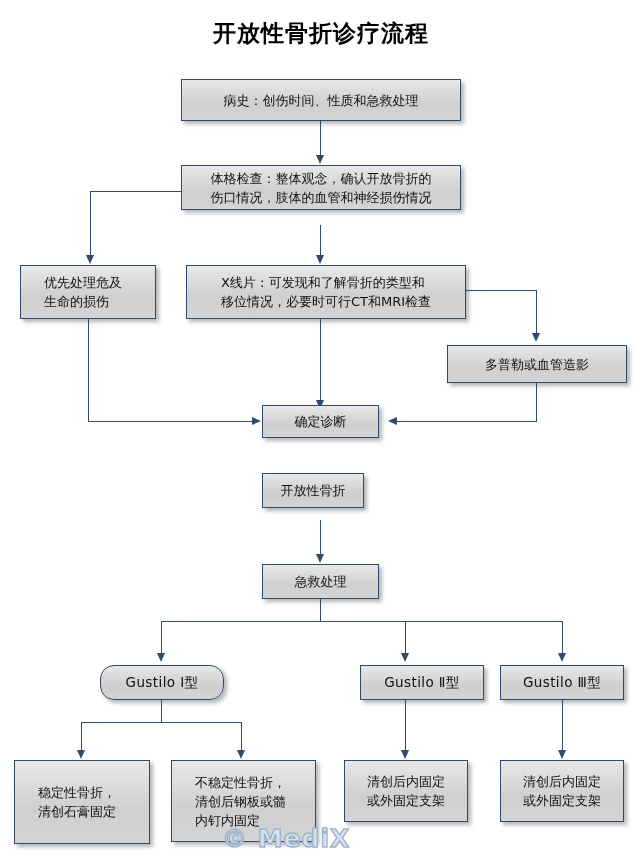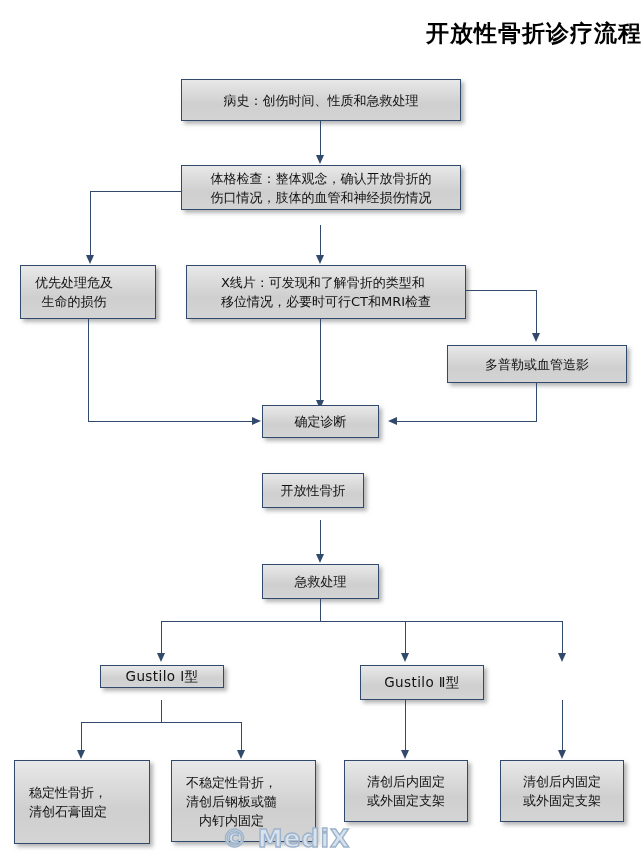--- a/index.html
+++ b/index.html
@@ -20,21 +20,21 @@
     left: 0; top: 0;
     width: 642px;
     height: 856px;
   }
   
   .title {
     position: absolute;
     left: 0;
     top: 18px;
     width: 642px;
-    text-align: right;
+    text-align: center;
     font-size: 23px;
     font-weight: bold;
     letter-spacing: 1px;
     color: #000;
     font-family: "DejaVu Sans", "Liberation Sans", sans-serif;
   }
   
   .node {
     position: absolute;
     box-sizing: border-box;
@@ -47,22 +47,22 @@
     font-size: 13px;
     line-height: 19px;
     color: #111;
     font-family: "DejaVu Sans", "Liberation Sans", sans-serif;
     white-space: pre-line;
     text-align: left;
     padding: 0 6px;
   }
   .node.left-align {
     justify-content: flex-start;
-    text-align: center;
-    padding-left: 14px;
+    text-align: left;
+    padding-left: 23px;
   }
   .node.latin {
     font-size: 13.5px;
     letter-spacing: 0.4px;
   }
   
   .ln {
     position: absolute;
     background: #31496b;
   }
@@ -158,22 +158,23 @@
 
   <div class="ln v" style="left:320px; top:599px; height:22px;"></div>
   <div class="ln h" style="left:161px; top:621px; width:401px;"></div>
   <div class="ln v" style="left:161px; top:621px; height:37px;"></div>
   <div class="arrow down" style="left:157px; top:653px;"></div>
   <div class="ln v" style="left:405px; top:621px; height:37px;"></div>
   <div class="arrow down" style="left:401px; top:653px;"></div>
   <div class="ln v" style="left:562px; top:621px; height:37px;"></div>
   <div class="arrow down" style="left:558px; top:653px;"></div>
 
-  <div class="node latin" style="left:100px; top:665px; width:124px; height:23px;">Gustilo Ⅰ型</div>
+  <div class="node latin" style="left:100px; top:665px; width:124px; height:35px;border-radius:14px;">Gustilo Ⅰ型</div>
   <div class="node latin" style="left:360px; top:665px; width:124px; height:35px;">Gustilo Ⅱ型</div>
+  <div class="node latin" style="left:500px; top:665px; width:124px; height:35px;">Gustilo Ⅲ型</div>
 
   <div class="ln v" style="left:161px; top:700px; height:22px;"></div>
   <div class="ln h" style="left:81px; top:722px; width:161px;"></div>
   <div class="ln v" style="left:81px; top:722px; height:33px;"></div>
   <div class="arrow down" style="left:77px; top:750px;"></div>
   <div class="ln v" style="left:241px; top:722px; height:33px;"></div>
   <div class="arrow down" style="left:237px; top:750px;"></div>
 
   <div class="ln v" style="left:405px; top:700px; height:55px;"></div>
   <div class="arrow down" style="left:401px; top:750px;"></div>

